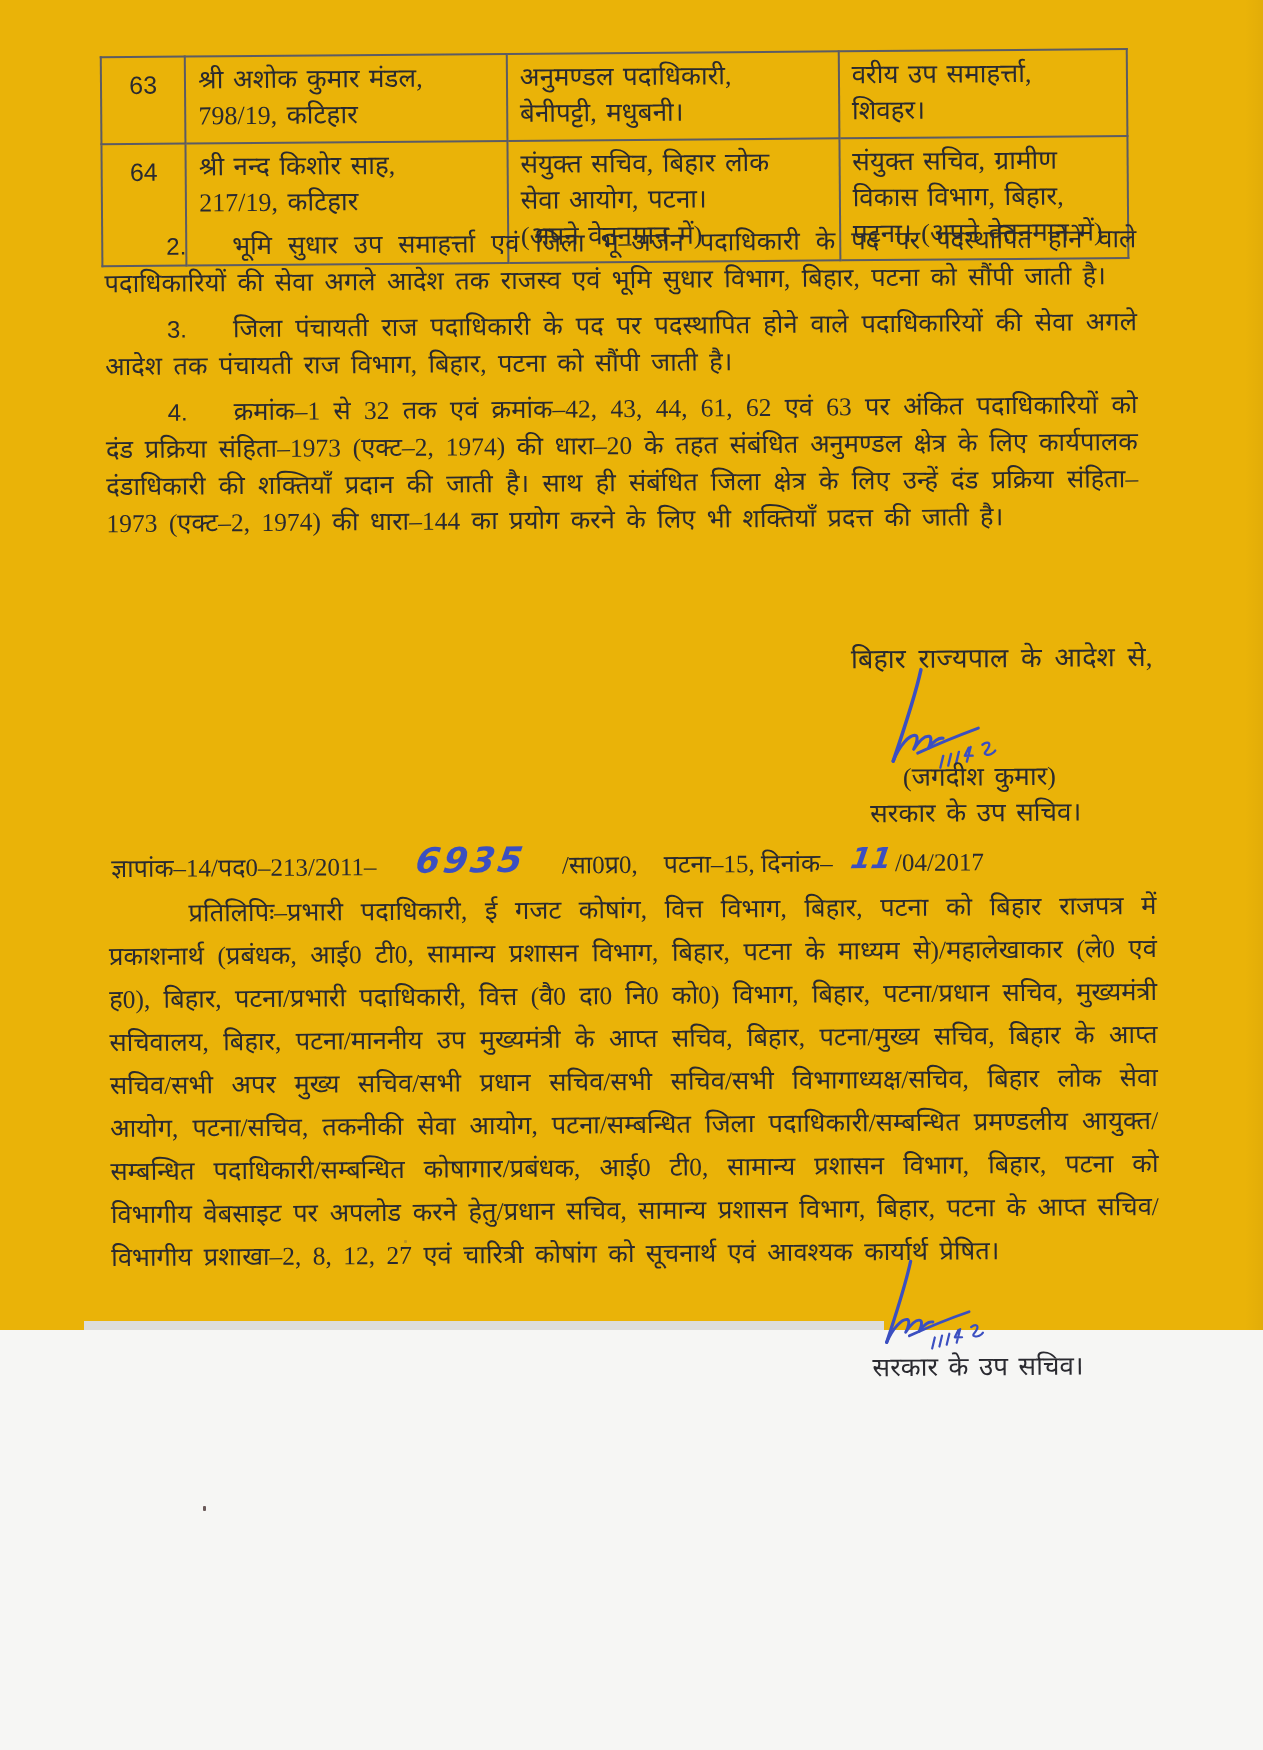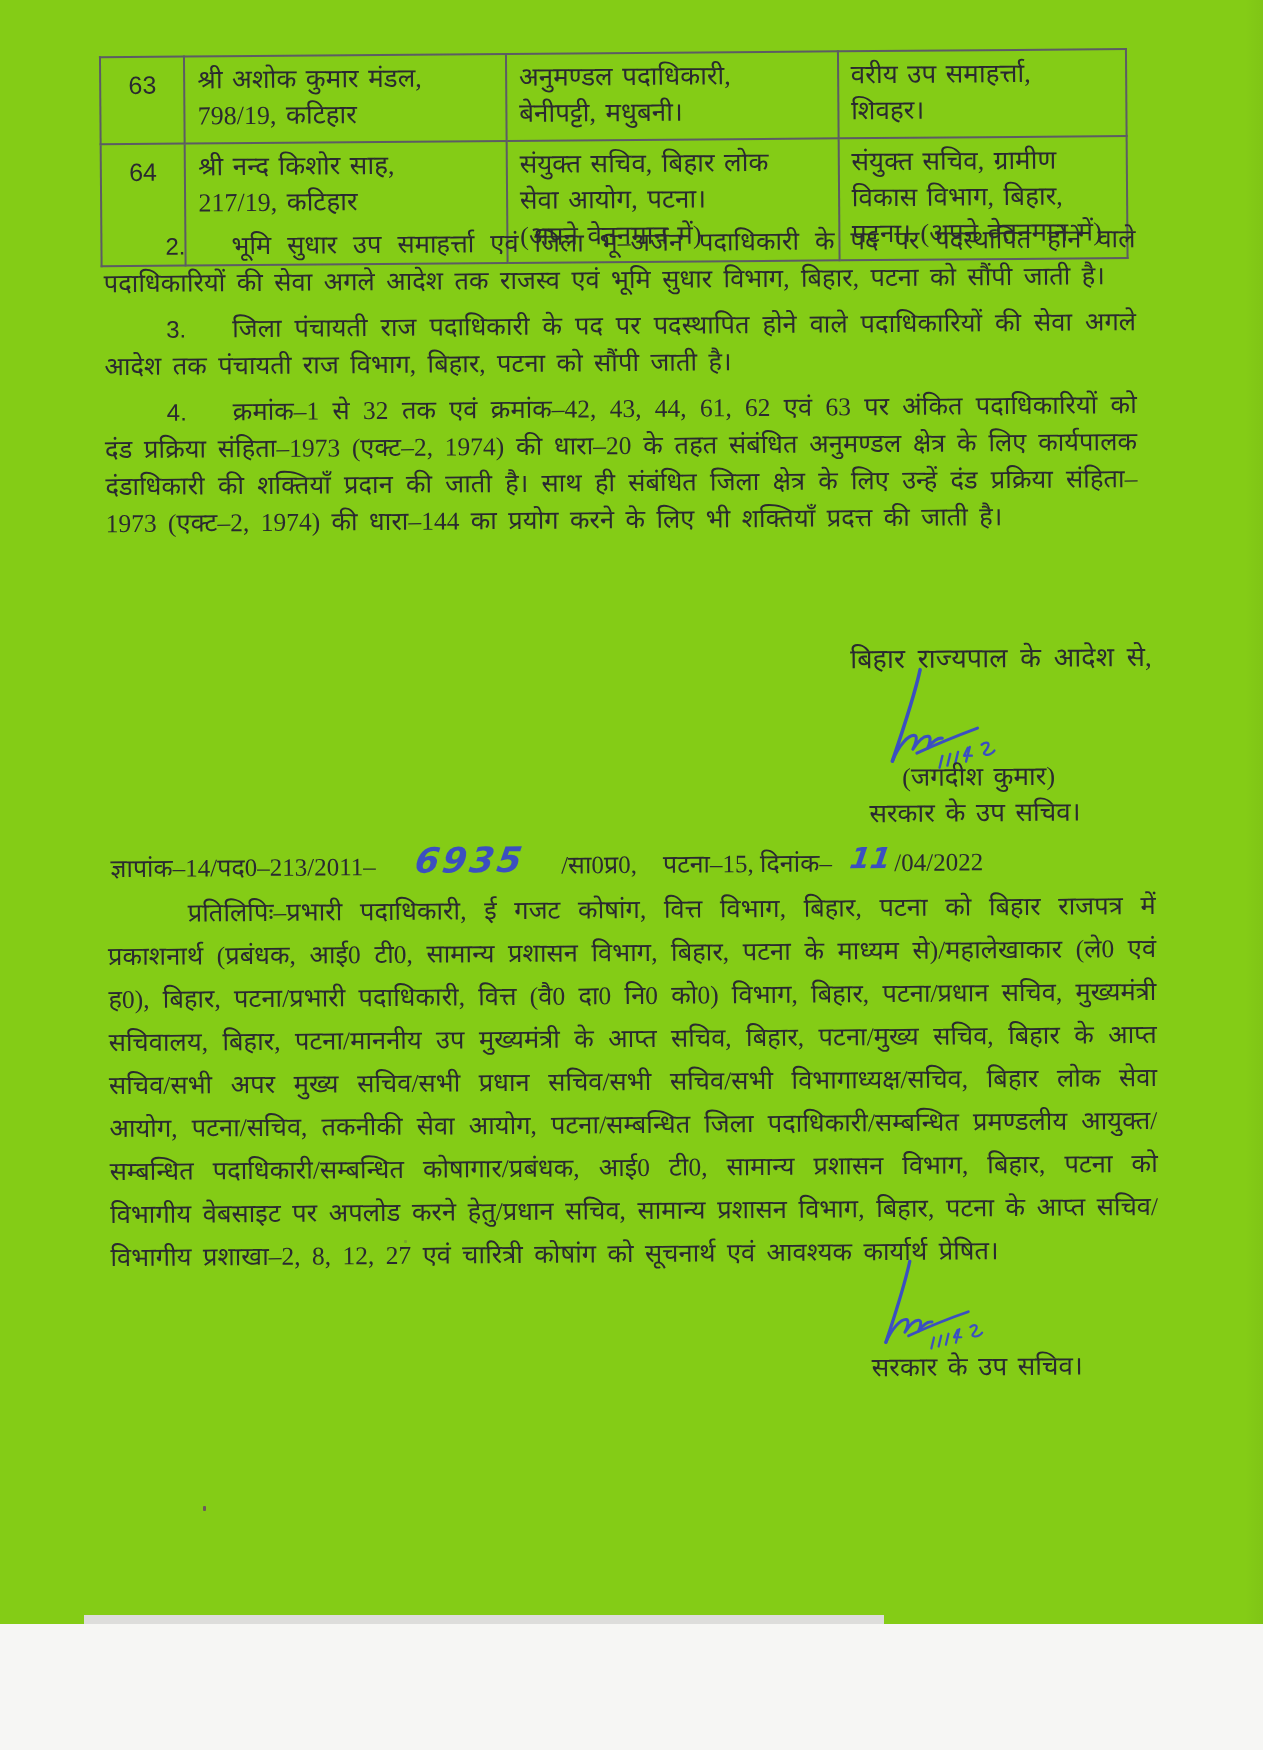--- a/index.html
+++ b/index.html
@@ -3,22 +3,22 @@
 <meta charset="utf-8">
 <style>
   html,body{margin:0;padding:0;}
   body{
     width:1263px;height:1750px;
     background:#f6f6f4;
     font-family:"Liberation Serif","DejaVu Serif",serif;
     overflow:hidden;
   }
   .page{
-    position:relative;width:1263px;height:1624px;
-    background:#84cc16;
+    position:relative;width:1263px;height:1330px;
+    background:#eab308;
     color:#2a2a30;
   }
   .tilt{
     position:absolute;inset:0;
     transform:rotate(-0.45deg);
     transform-origin:50% 35%;
   }
   
   .posting-table{
     position:absolute;left:103px;top:52px;width:1028px;
@@ -152,21 +152,21 @@
       <path class="ink" stroke-width="3" d="M58,89 C78,80 98,72 120,64"></path>
       <path class="ink" stroke-width="2.4" d="M84,92 l-3,12 M92,90 l-3,12 M100,88 l-3,12"></path>
       <path class="ink" stroke-width="2.4" d="M110,84 l-4,8 l8,0 m-2,-9 l-4,15 M124,81 c5,-4 9,-2 6,3 c-2,4 -6,6 -2,7 c3,1 7,-1 9,-4"></path>
     </svg>
 
     <div class="sig-name">(जगदीश कुमार)</div>
     <div class="sig-title1">सरकार के उप सचिव।</div>
 
     <div class="memo-line">
       <span class="printed">ज्ञापांक–14/पद0–213/2011–</span><span class="hand hand-num">6935</span><span class="printed">/सा0प्र0,</span><span class="memo-gap"></span><span class="printed">पटना–15,</span>
-      <span class="printed">दिनांक–</span><span class="hand hand-day">11</span><span class="printed">/04/2022</span>
+      <span class="printed">दिनांक–</span><span class="hand hand-day">11</span><span class="printed">/04/2017</span>
     </div>
 
     <p class="copy-para">प्रतिलिपिः–प्रभारी पदाधिकारी, ई गजट कोषांग, वित्त विभाग, बिहार, पटना को बिहार राजपत्र में प्रकाशनार्थ (प्रबंधक, आई0 टी0, सामान्य प्रशासन विभाग, बिहार, पटना के माध्यम से)/महालेखाकार (ले0 एवं ह0), बिहार, पटना/प्रभारी पदाधिकारी, वित्त (वै0 दा0 नि0 को0) विभाग, बिहार, पटना/प्रधान सचिव, मुख्यमंत्री सचिवालय, बिहार, पटना/माननीय उप मुख्यमंत्री के आप्त सचिव, बिहार, पटना/मुख्य सचिव, बिहार के आप्त सचिव/सभी अपर मुख्य सचिव/सभी प्रधान सचिव/सभी सचिव/सभी विभागाध्यक्ष/सचिव, बिहार लोक सेवा आयोग, पटना/सचिव, तकनीकी सेवा आयोग, पटना/सम्बन्धित जिला पदाधिकारी/सम्बन्धित प्रमण्डलीय आयुक्त/सम्बन्धित पदाधिकारी/सम्बन्धित कोषागार/प्रबंधक, आई0 टी0, सामान्य प्रशासन विभाग, बिहार, पटना को विभागीय वेबसाइट पर अपलोड करने हेतु/प्रधान सचिव, सामान्य प्रशासन विभाग, बिहार, पटना के आप्त सचिव/विभागीय प्रशाखा–2, 8, 12, 27 एवं चारित्री कोषांग को सूचनार्थ एवं आवश्यक कार्यार्थ प्रेषित।</p>
 
     <svg class="sig2" viewBox="0 0 160 110" aria-hidden="true">
       <path class="ink" stroke-width="3.6" d="M60,6 C56,24 47,54 33,95"></path>
       <path class="ink" stroke-width="3.2" d="M33,95 C40,79 50,69 56,70 C59,71 57,79 54,84 C60,75 66,70 70,71 C73,72 71,79 69,83 C74,76 80,72 84,73"></path>
       <path class="ink" stroke-width="3" d="M58,88 C78,79 100,70 124,62"></path>
       <path class="ink" stroke-width="2.4" d="M86,90 l-3,12 M94,88 l-3,12 M102,86 l-3,12"></path>
       <path class="ink" stroke-width="2.4" d="M112,82 l-4,8 l8,0 m-2,-9 l-4,15 M126,79 c5,-4 9,-2 6,3 c-2,4 -6,6 -2,7 c3,1 7,-1 9,-4"></path>

